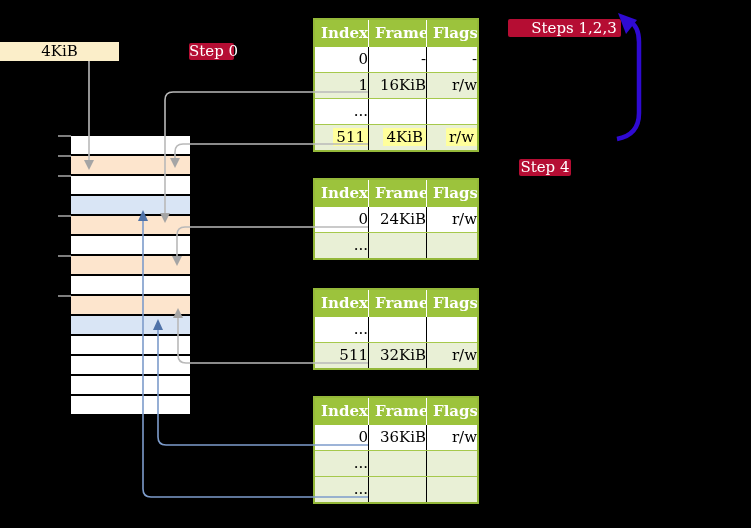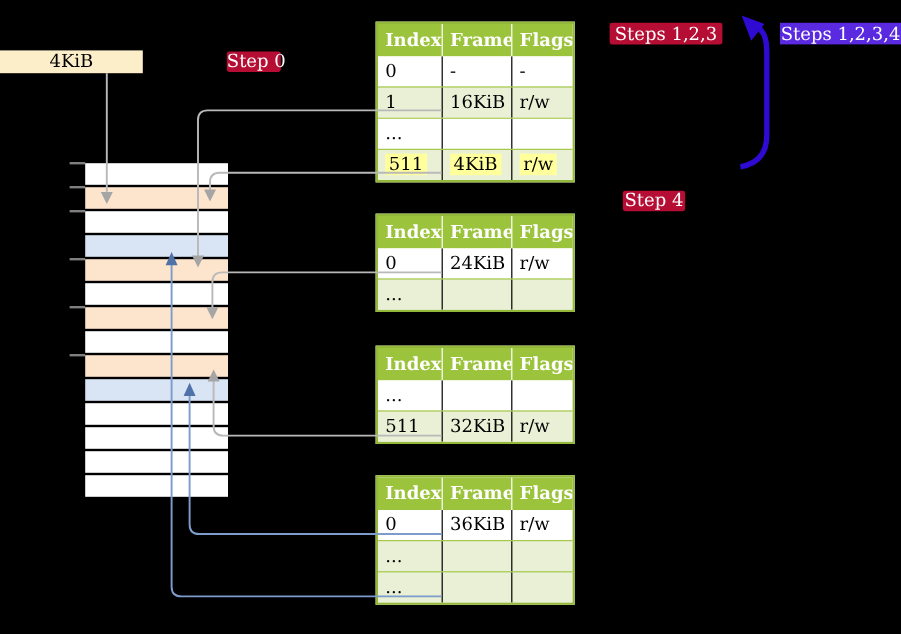--- a/index.html
+++ b/index.html
@@ -14,21 +14,21 @@
   .plabel.purple{background:var(--purple); color:#fff;}
   .plabel.wheat{background:var(--label-wheat); color:#000;}
   
   .memcol{position:absolute; left:71px; top:136px; width:119px;}
   .mem-row{height:18px; margin-bottom:2px; background:#fff;}
   .tick{position:absolute; left:58px; width:13px; height:2px; background:#7e7e7e;}
   
   .ptable{
     position:absolute; left:313px; width:166px; box-sizing:border-box;
     border:2px solid var(--table-border-green); background:#fff;
-    font-size:15px; color:#000;
+    font-size:15px; color:#000;text-align:right;
   }
   .ptable .hrow{display:flex; background:var(--table-header-green); color:#fff;
     font-weight:bold; height:27px; line-height:27px;}
   .ptable .drow{display:flex; height:25px; line-height:25px;
     border-top:1px solid var(--table-sep-green); background:#fff;}
   .ptable .drow.green{background:var(--table-row-green);}
   .ptable .cell{box-sizing:border-box; padding-left:6px; overflow:hidden;}
   .ptable .c1{width:54px;} .ptable .c2{width:58px;} .ptable .c3{flex:1;}
   .ptable .hrow .c1,.ptable .hrow .c2{border-right:1px solid #fff;}
   .ptable .drow .c1,.ptable .drow .c2{border-right:1px solid #000;}
@@ -43,22 +43,21 @@
   .big-arrow-head{fill:var(--arrow-blue); stroke:none;}
   .memcol{z-index:10;} .ptable{z-index:20;} .plabel{z-index:40;}
 </style>
 </head>
 <body>
 
 <div class="stage">
 
   <div class="plabel wheat" style="left:0;top:42px;width:119px;height:19px;line-height:19px;">4KiB</div>
   <div class="plabel red" style="left:189px;top:43px;width:45px;height:17px;line-height:17px;">Step 0</div>
-  <div class="plabel red" style="left:508px;top:19px;width:94px;height:18px;line-height:18px;">Steps 1,2,3</div>
-  <div class="plabel purple" style="left:650px;top:19px;width:101px;height:18px;line-height:18px;">Steps 1,2,3,4</div>
+  <div class="plabel red" style="left:508px;top:19px;width:94px;height:18px;line-height:18px;padding-left:19px;">Steps 1,2,3</div>
   <div class="plabel red" style="left:519px;top:159px;width:52px;height:17px;line-height:17px;">Step 4</div>
 
   <div class="tick" style="top:135px;"></div>
   <div class="tick" style="top:155px;"></div>
   <div class="tick" style="top:175px;"></div>
   <div class="tick" style="top:215px;"></div>
   <div class="tick" style="top:255px;"></div>
   <div class="tick" style="top:295px;"></div>
 
   <div class="memcol">

